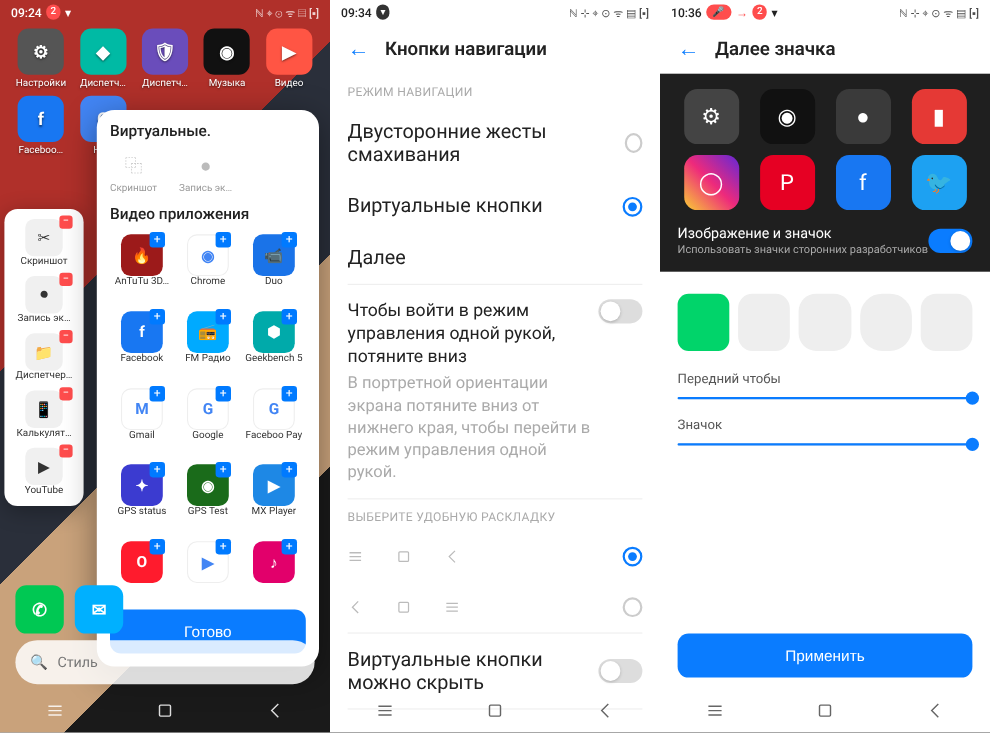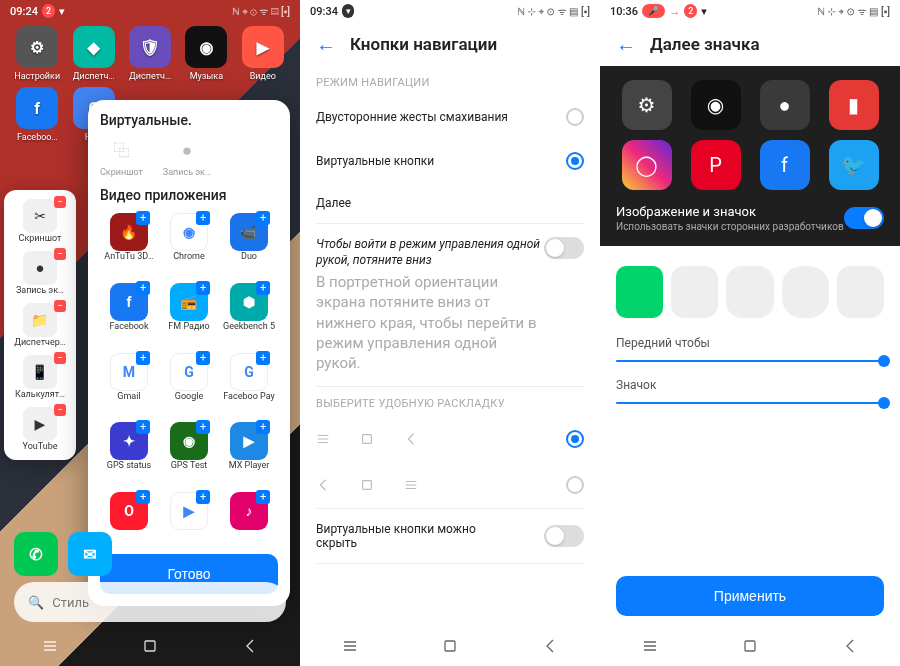--- a/index.html
+++ b/index.html
@@ -38,27 +38,27 @@
   .dock { position:absolute; bottom:90px; left:14px; display:flex; gap:10px;}
   .dock .home-ico{width:44px;height:44px;}
   .search-bar { position:absolute; bottom:44px; left:14px; right:14px; height:40px; background:rgba(255,255,255,.85); border-radius:20px; display:flex; align-items:center; padding:0 14px; color:#777; font-size:13px; gap:8px;}
 
   
   .header { display:flex; align-items:center; gap:14px; padding:10px 16px; }
   .back { color:#0a7cff; font-size:20px; }
   .header h3 { font-size:17px; font-weight:600; }
   .section-label { font-size:11px; color:#aaa; padding:10px 16px 6px; letter-spacing:.3px;}
   .row { display:flex; align-items:center; justify-content:space-between; padding:13px 16px; }
-  .row .lbl { font-size:12px; }
+  .row .lbl { font-size:18px; }
   .radio { width:18px; height:18px; border-radius:50%; border:2px solid #ccc; position:relative;}
   .radio.checked { border-color:#0a7cff;}
   .radio.checked::after { content:""; position:absolute; inset:3px; background:#0a7cff; border-radius:50%;}
   .divider { height:1px; background:#eee; margin:0 16px;}
   .para { padding:0 16px 8px; }
-  .para .t { font-size:12px; margin-bottom:4px; line-height:1.3;font-style:italic;}
+  .para .t { font-size:16px; margin-bottom:4px; line-height:1.3;}
   .para .d { font-size:15px; color:#aaa; line-height:1.35;}
   .toggle { width:40px; height:22px; background:#ddd; border-radius:11px; position:relative;}
   .toggle::after{content:""; position:absolute; left:2px; top:2px; width:18px; height:18px; background:#fff; border-radius:50%; box-shadow:0 1px 3px rgba(0,0,0,.2);}
   .toggle.on{background:#0a7cff;} .toggle.on::after{left:20px;}
   .layout-opt { display:flex; align-items:center; justify-content:space-between; padding:14px 16px;}
   .layout-opt .icons { display:flex; gap:30px; color:#bbb;}
   .layout-opt .icons svg{width:14px;height:14px;}
 
   
   .dark-panel { background:#1f1f1f; color:#fff; padding:14px 16px;}

